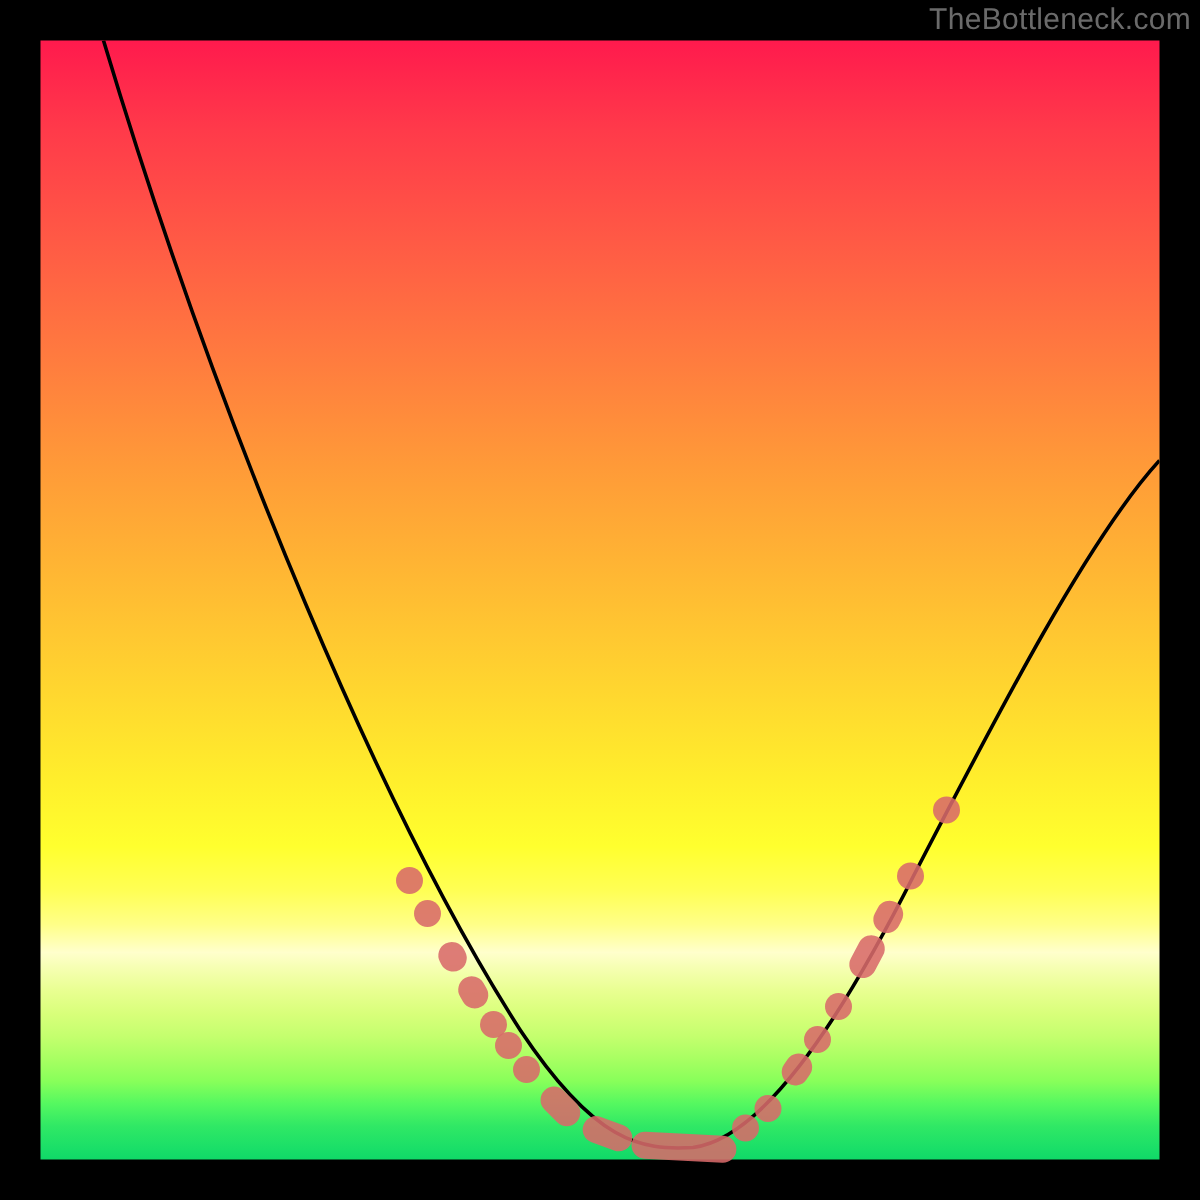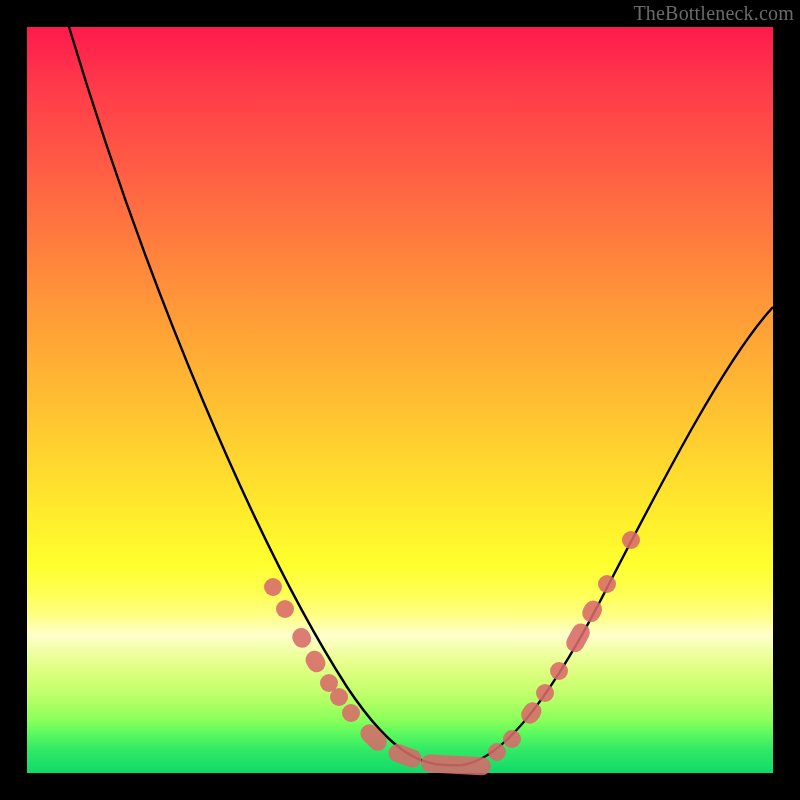--- a/index.html
+++ b/index.html
@@ -9,21 +9,20 @@
     height: 800px;
     background: #000;
     font-family: Arial, Helvetica, sans-serif;
     overflow: hidden;
   }
   .frame {
     position: absolute;
     width: 800px;
     height: 800px;
     background: #000;
-    font-family: Liberation Serif, serif;
   }
   .plot {
     position: absolute;
     left: 27px;
     top: 27px;
     width: 746px;
     height: 746px;
     background: linear-gradient(to bottom,
       #ff1a4d 0%,
       #ff3a4a 8%,

